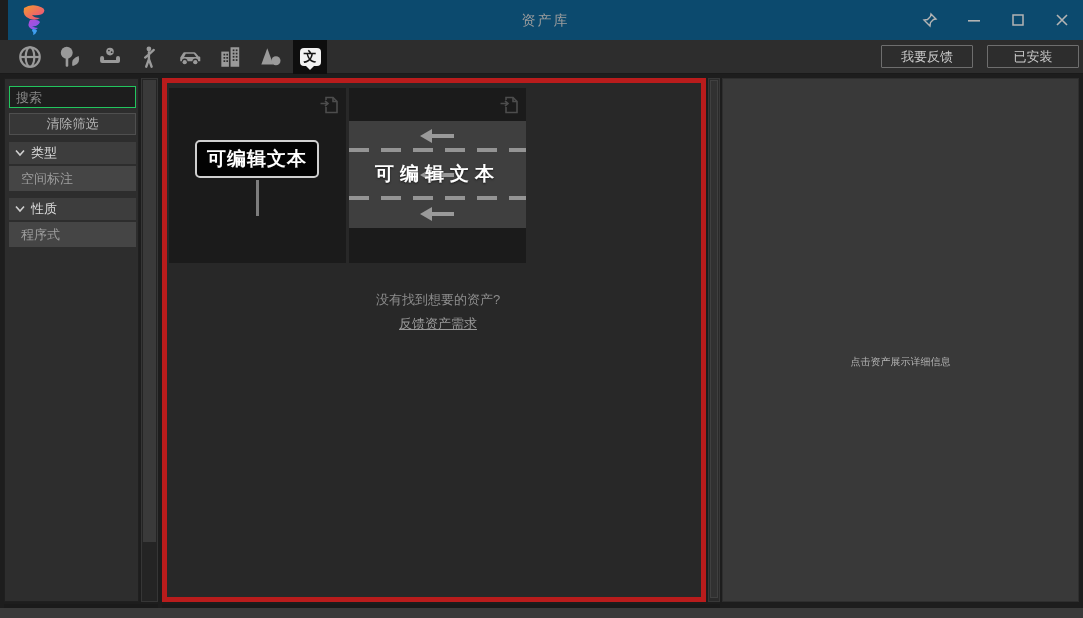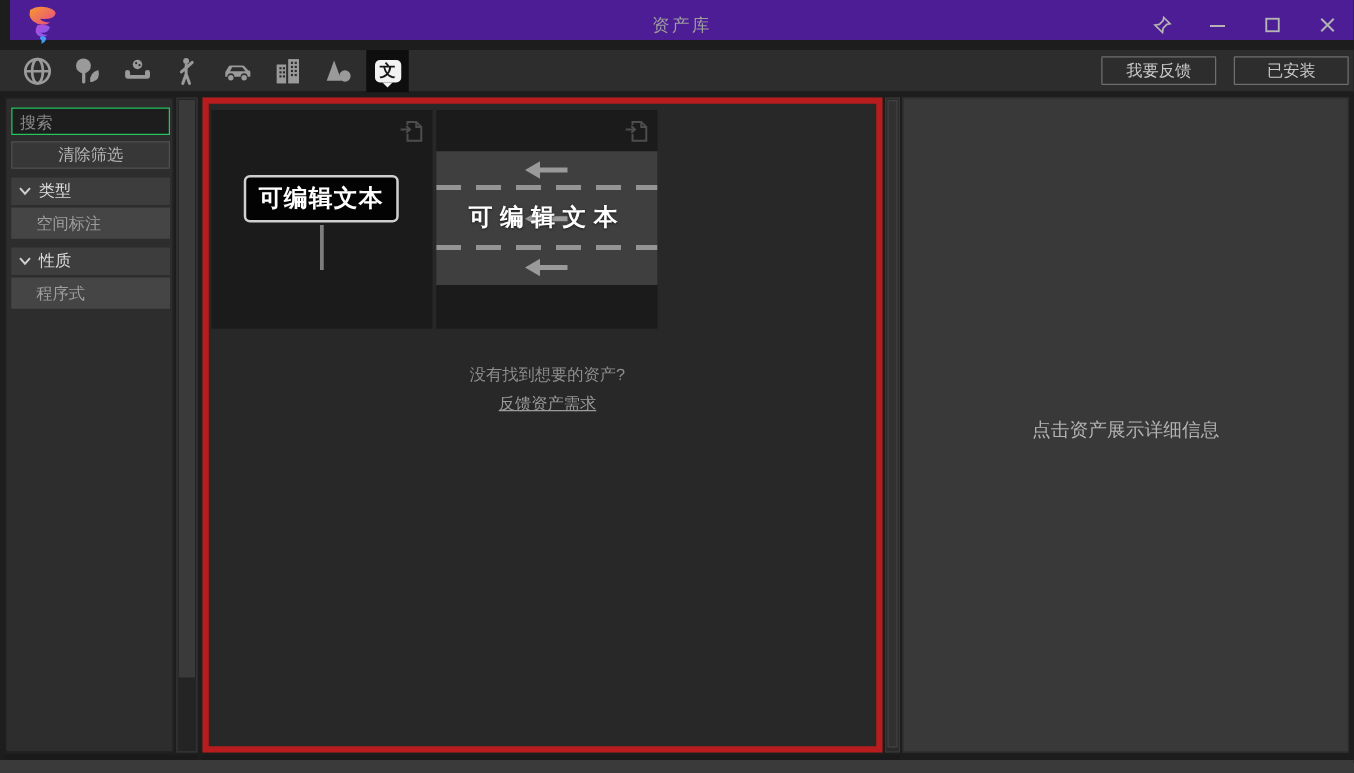--- a/index.html
+++ b/index.html
@@ -1,21 +1,21 @@
 <!DOCTYPE html>
 <html><head>
 <meta charset="utf-8">
 <style>
   * { margin:0; padding:0; box-sizing:border-box; }
   html,body { width:1083px; height:618px; overflow:hidden; background:#262626;
     font-family:"Liberation Sans","DejaVu Sans",sans-serif; }
   .window { position:relative; width:1083px; height:618px; background:#1d1d1d; }
 
   
-  .titlebar { position:absolute; top:0; left:8px; right:0; height:32px; background:#4c1d95; }
+  .titlebar { position:absolute; top:0; left:8px; right:0; height:40px; background:#0c4a6e; }
   .logo { position:absolute; left:12px; top:4px; width:30px; height:32px; }
   .title { position:absolute; left:0; right:0; top:0; height:40px; line-height:40px;
     text-align:center; color:#9e9e9e; font-size:14px; letter-spacing:2px; }
   .win-controls { position:absolute; right:12px; top:0; height:40px; display:flex; align-items:center; gap:26px; }
   .win-btn { width:18px; height:18px; display:flex; align-items:center; justify-content:center; cursor:default; }
 
   
   .toolbar { position:absolute; top:40px; left:0; right:0; height:34px; background:#2d2d2d;
     display:flex; align-items:center; border-bottom:1px solid #1a1a1a; }
   .cat-row { display:flex; align-items:center; padding-left:10px; height:34px; }
@@ -44,21 +44,21 @@
 
   
   .search-input { width:127px; height:22px; background:#1d1d1d; border:1px solid #22c55e;
     color:#9a9a9a; font-size:13px; padding:0 6px; outline:none; font-family:inherit; }
   .search-input::placeholder { color:#8a8a8a; }
   .clear-btn { margin-top:5px; width:127px; height:22px; background:#373737; border:1px solid #4f4f4f;
     color:#b5b5b5; font-size:13px; display:flex; align-items:center; justify-content:center; }
   .section-header { margin-top:7px; width:127px; height:22px; background:#3d3d3d; color:#dcdcdc;
     font-size:13px; display:flex; align-items:center; gap:6px; padding-left:6px; }
   .items-block { margin-top:2px; width:127px; background:#454545; }
-  .filter-item { height:25px; line-height:25px; padding-left:20px; color:#9d9d9d; font-size:13px; }
+  .filter-item { height:25px; line-height:25px; padding-left:12px; color:#9d9d9d; font-size:13px; }
 
   
   .card { position:absolute; top:5px; width:177px; height:175px; background:#1b1b1b; }
   .card1 { left:2px; }
   .card2 { left:182px; }
   .place-icon { position:absolute; top:6px; right:6px; }
 
   .sign { position:absolute; left:26px; top:52px; width:124px; height:38px; background:#030303;
     border:2px solid #cfcfcf; border-radius:5px; display:flex; align-items:center; justify-content:center;
     color:#ffffff; font-size:19px; font-weight:bold; letter-spacing:1px; }
@@ -73,21 +73,21 @@
     border-top:7px solid transparent; border-bottom:7px solid transparent; border-right:12px solid #9a9a9a; }
   .arrow-left .bar { position:absolute; left:10px; top:5px; width:24px; height:4px; background:#9a9a9a; }
   .arr-top { left:71px; top:8px; } .arr-mid { left:71px; top:47px; } .arr-bottom { left:71px; top:86px; }
   .road-label { position:absolute; left:0; top:40px; width:177px; text-align:center; color:#ffffff;
     font-size:19px; font-weight:bold; letter-spacing:6px; text-shadow:0 1px 2px rgba(0,0,0,.6); }
 
   .empty-hint { position:absolute; top:208px; left:0; width:542px; text-align:center; color:#8d8d8d; font-size:13px; }
   .request-link { position:absolute; top:231px; left:0; width:542px; text-align:center; }
   .request-link span { color:#9a9a9a; font-size:13px; text-decoration:underline; }
 
-  .detail-hint { position:absolute; top:256px; left:0; width:100%; text-align:center; color:#b3b3b3; font-size:15px; }
+  .detail-hint { position:absolute; top:276px; left:0; width:100%; text-align:center; color:#b3b3b3; font-size:10px; }
 
   svg.icon { display:block; }
 </style>
 </head>
 <body>
 
 <div class="window">
 
   <div class="titlebar">
     <div class="logo">

